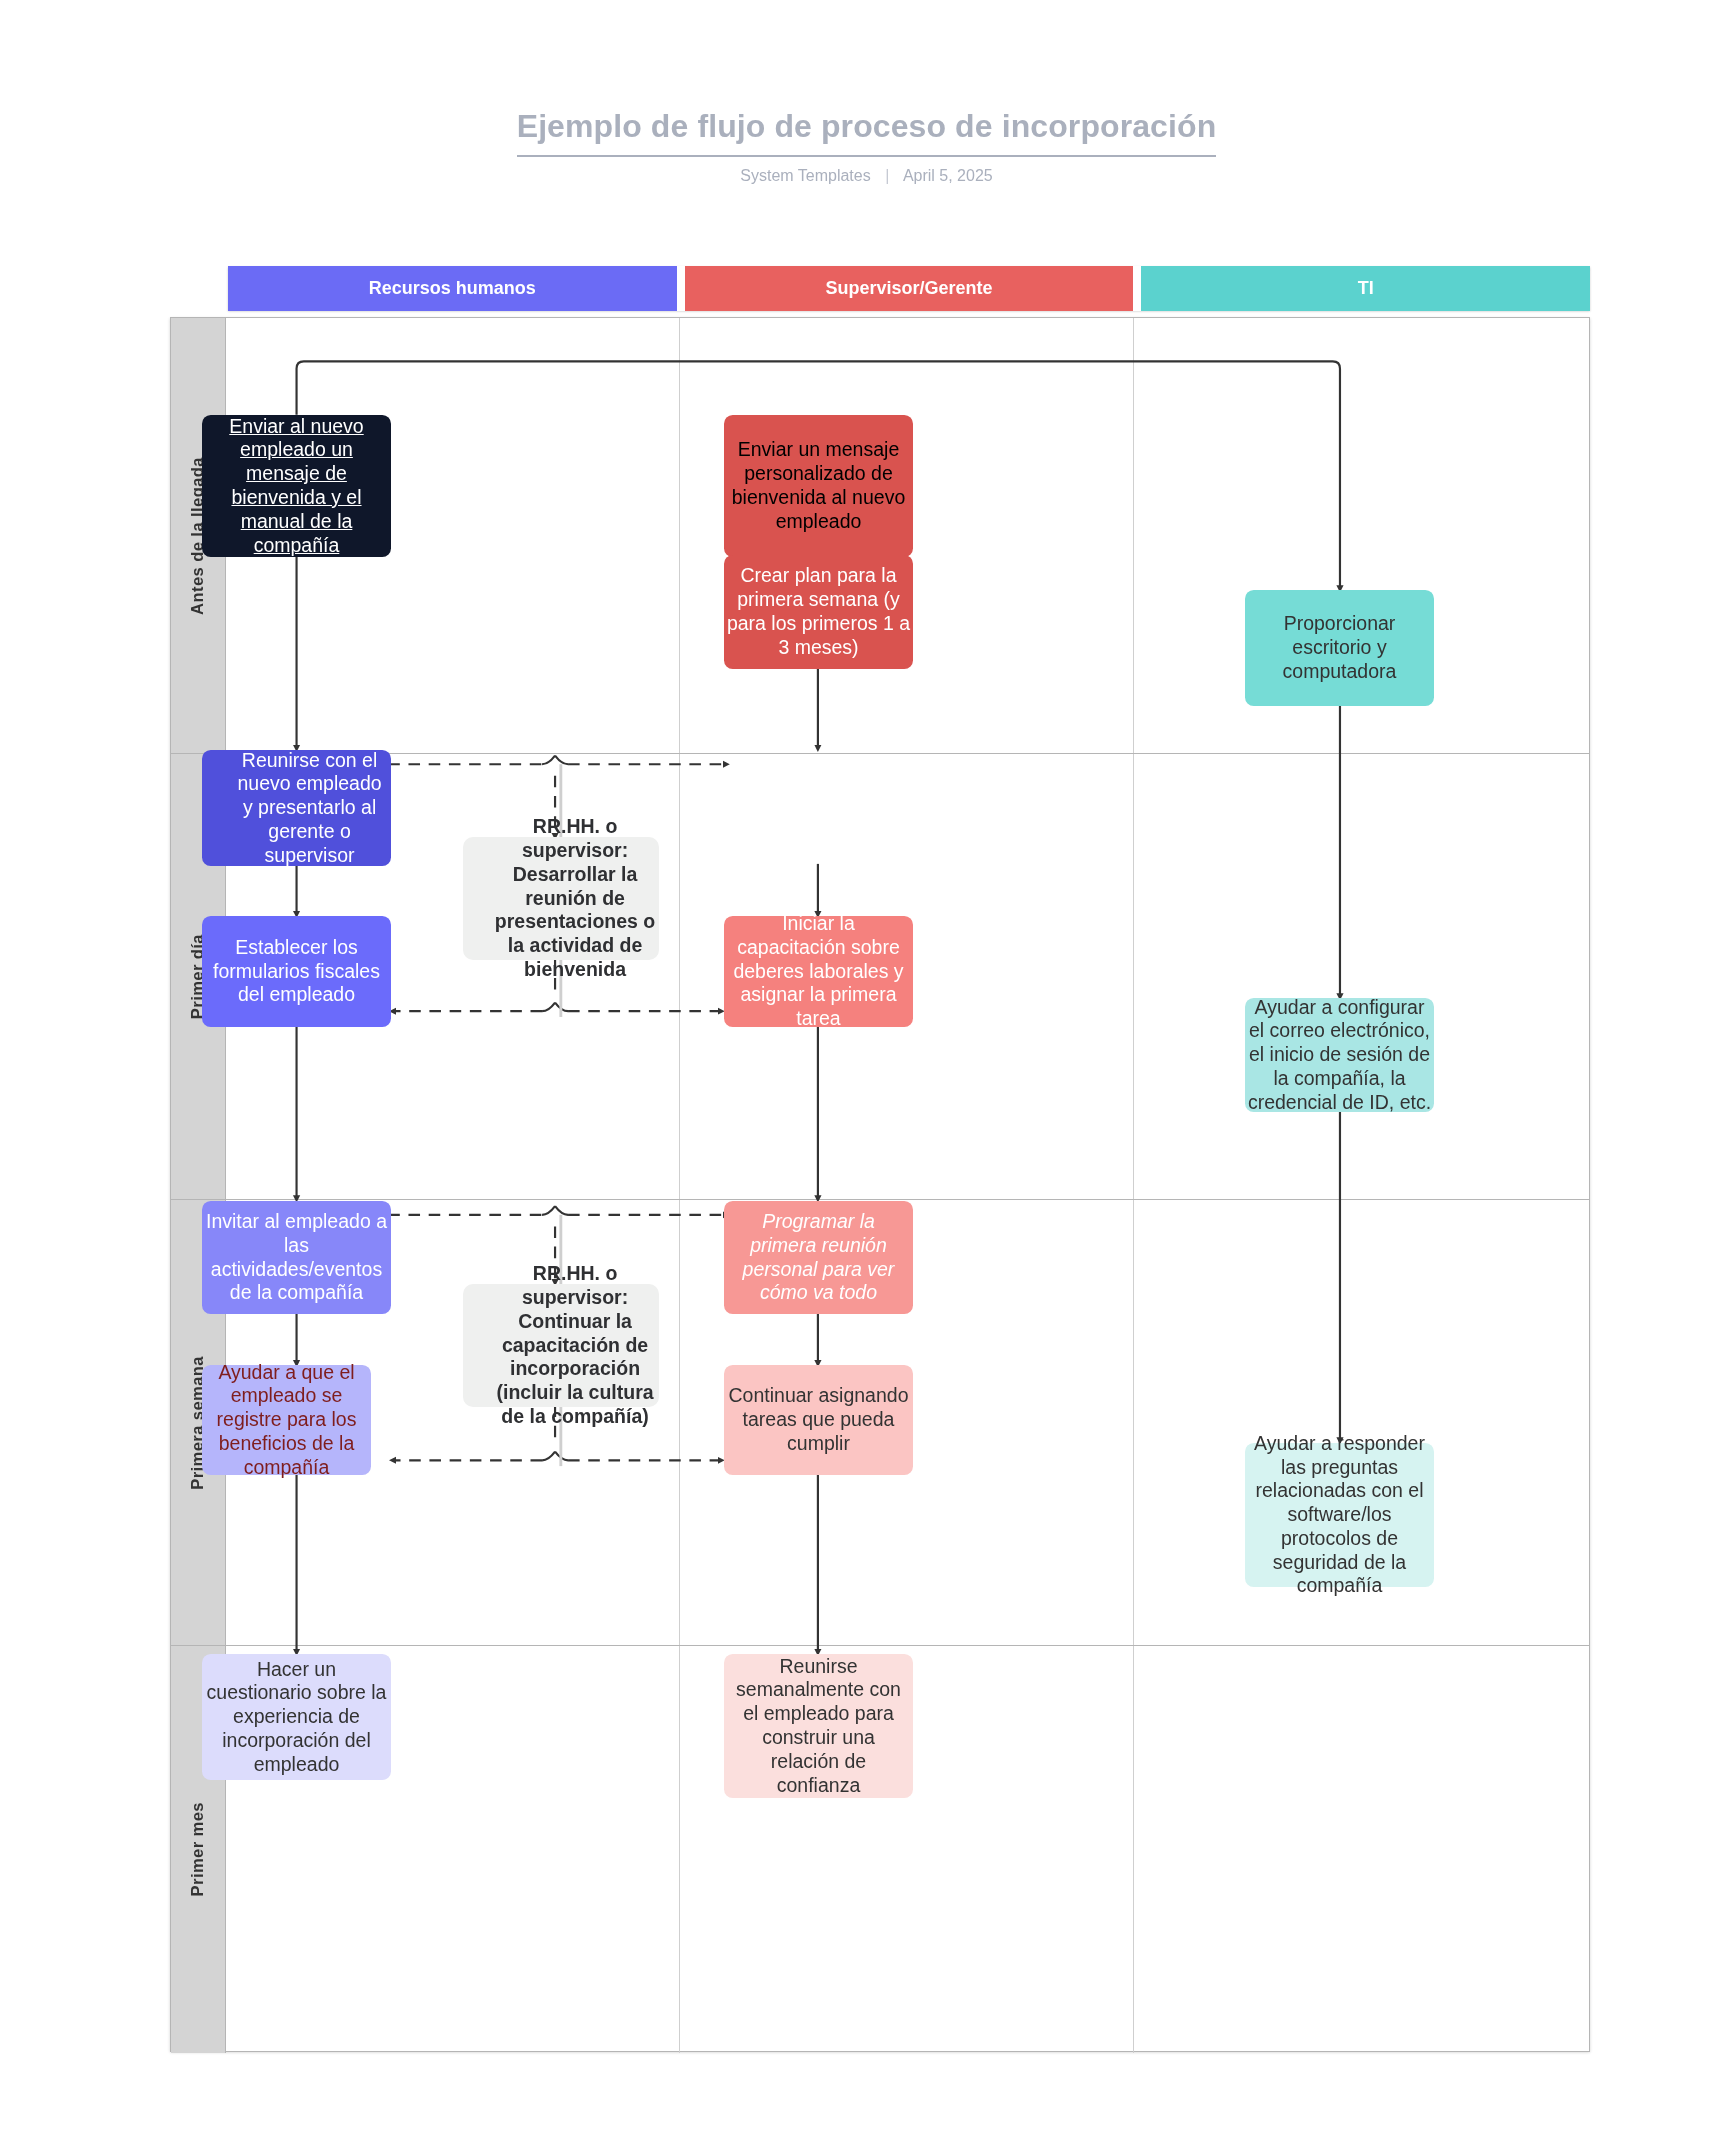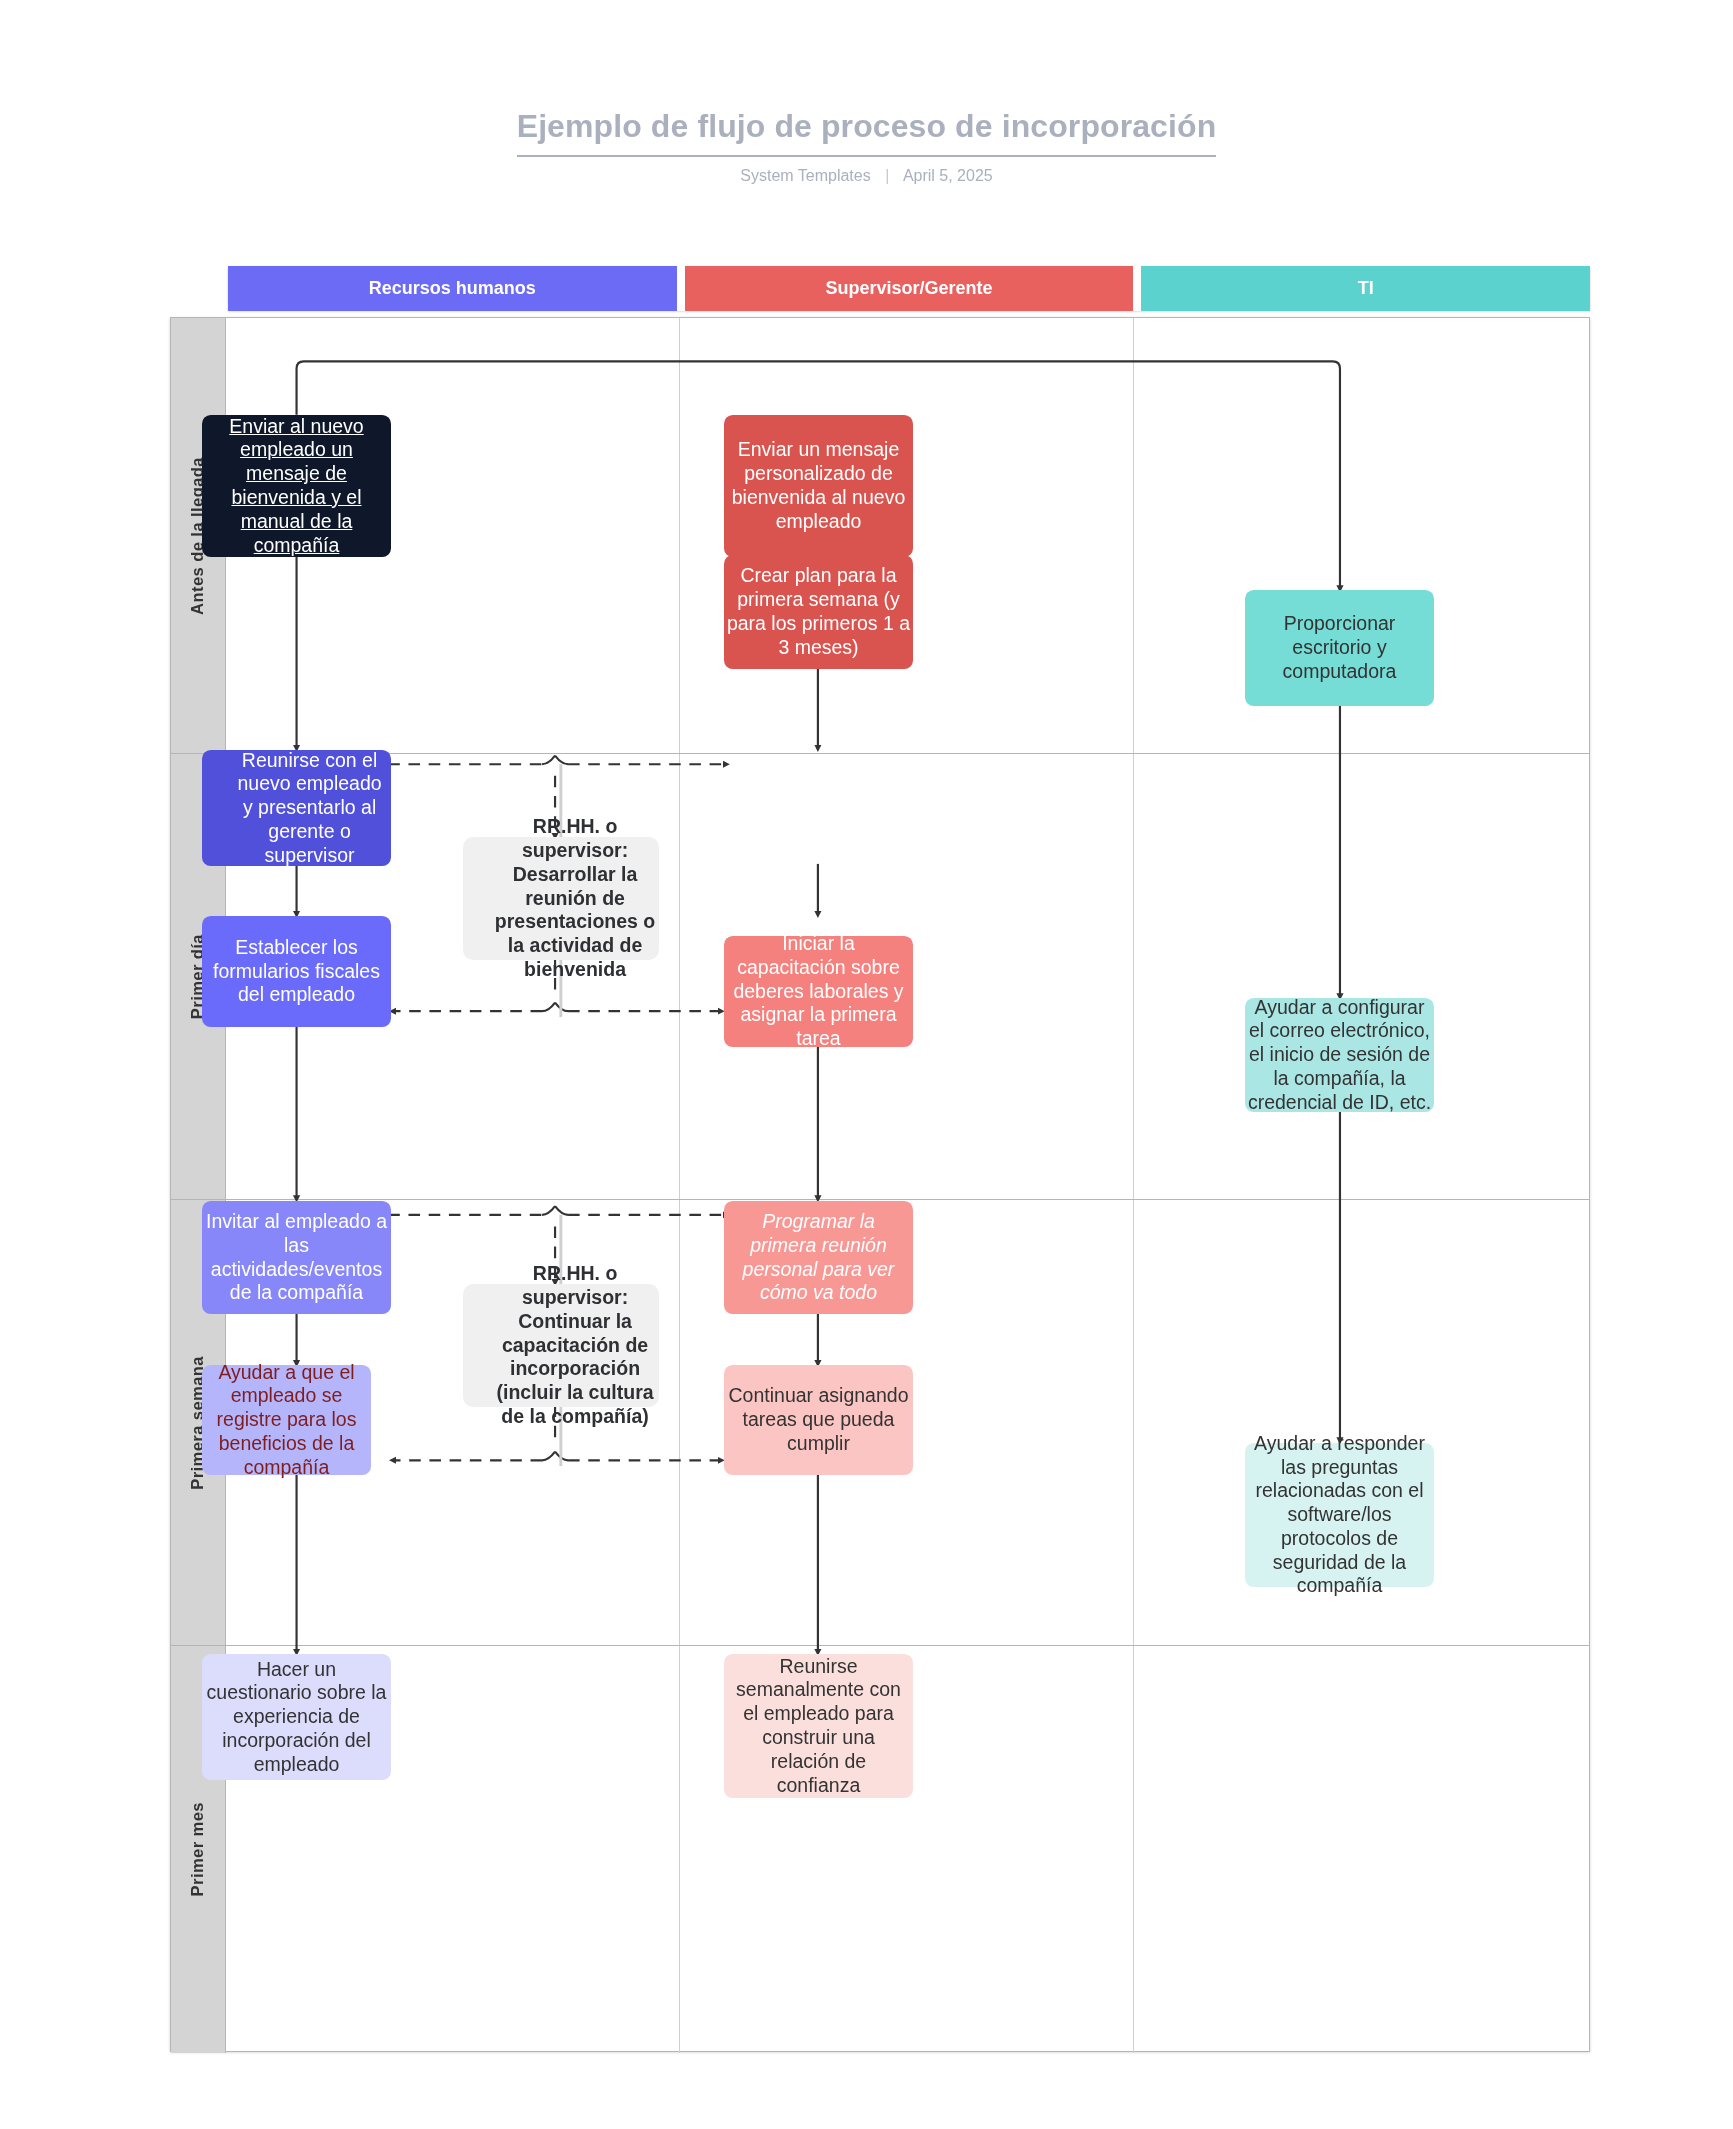--- a/index.html
+++ b/index.html
@@ -219,40 +219,40 @@
 
     <g stroke="#cfcfcf" stroke-width="4">
       <line x1="541" y1="690" x2="541" y2="1040"></line>
       <line x1="541" y1="1314" x2="541" y2="1662"></line>
     </g>
   </svg>
 
   <div class="node" style="left: 32px; top: 149px; width: 189px; height: 142px; background: #0f172a; color: rgb(255, 255, 255); text-decoration: underline;">
     <span>Enviar al nuevo empleado un mensaje de bienvenida y el manual de la compañía</span>
   </div>
-  <div class="node" style="left: 554px; top: 149px; width: 189px; height: 142px; background: rgb(217, 83, 79); color: #ffffff;">
+  <div class="node" style="left: 554px; top: 149px; width: 189px; height: 142px; background: rgb(217, 83, 79); color: #000000;">
     <span>Enviar un mensaje personalizado de bienvenida al nuevo empleado</span>
   </div>
   <div class="node" style="left: 554px; top: 289px; width: 189px; height: 114px; background: rgb(217, 83, 79); color: rgb(255, 255, 255);">
     <span>Crear plan para la primera semana (y para los primeros 1 a 3 meses)</span>
   </div>
   <div class="node" style="left: 1075px; top: 324px; width: 189px; height: 116px; background: rgb(118, 220, 214); color: rgb(51, 51, 51);">
     <span>Proporcionar escritorio y computadora</span>
   </div>
 
   <div class="node" style="left: 32px; top: 484px; width: 189px; height: 116px; background: rgb(80, 80, 219); color: rgb(255, 255, 255); padding-left: 29px;">
     <span>Reunirse con el nuevo empleado y presentarlo al gerente o supervisor</span>
   </div>
   <div class="node" style="left: 32px; top: 650px; width: 189px; height: 111px; background: rgb(107, 107, 251); color: rgb(255, 255, 255);">
     <span>Establecer los formularios fiscales del empleado</span>
   </div>
   <div class="node gray" style="left: 293px; top: 571px; width: 196px; height: 123px; background: rgb(239, 240, 239); color: rgb(47, 48, 51);">
     <span>RR.HH. o supervisor: Desarrollar la reunión de presentaciones o la actividad de bienvenida</span>
   </div>
-  <div class="node" style="left: 554px; top: 650px; width: 189px; height: 111px; background: rgb(245, 129, 126); color: rgb(255, 255, 255); margin-top: 20px;">
+  <div class="node" style="left: 554px; top: 650px; width: 189px; height: 111px; background: rgb(245, 129, 126); color: rgb(255, 255, 255);">
     <span>Iniciar la capacitación sobre deberes laborales y asignar la primera tarea</span>
   </div>
   <div class="node" style="left: 1075px; top: 732px; width: 189px; height: 114px; background: rgb(169, 230, 228); color: rgb(51, 51, 51);">
     <span>Ayudar a configurar el correo electrónico, el inicio de sesión de la compañía, la credencial de ID, etc.</span>
   </div>
 
   <div class="node" style="left: 32px; top: 935px; width: 189px; height: 113px; background: rgb(135, 135, 249); color: rgb(255, 255, 255);">
     <span>Invitar al empleado a las actividades/eventos de la compañía</span>
   </div>
   <div class="node" style="left: 32px; top: 1099px; width: 169px; height: 110px; background: rgb(181, 181, 251); color: #7f1d1d;">

